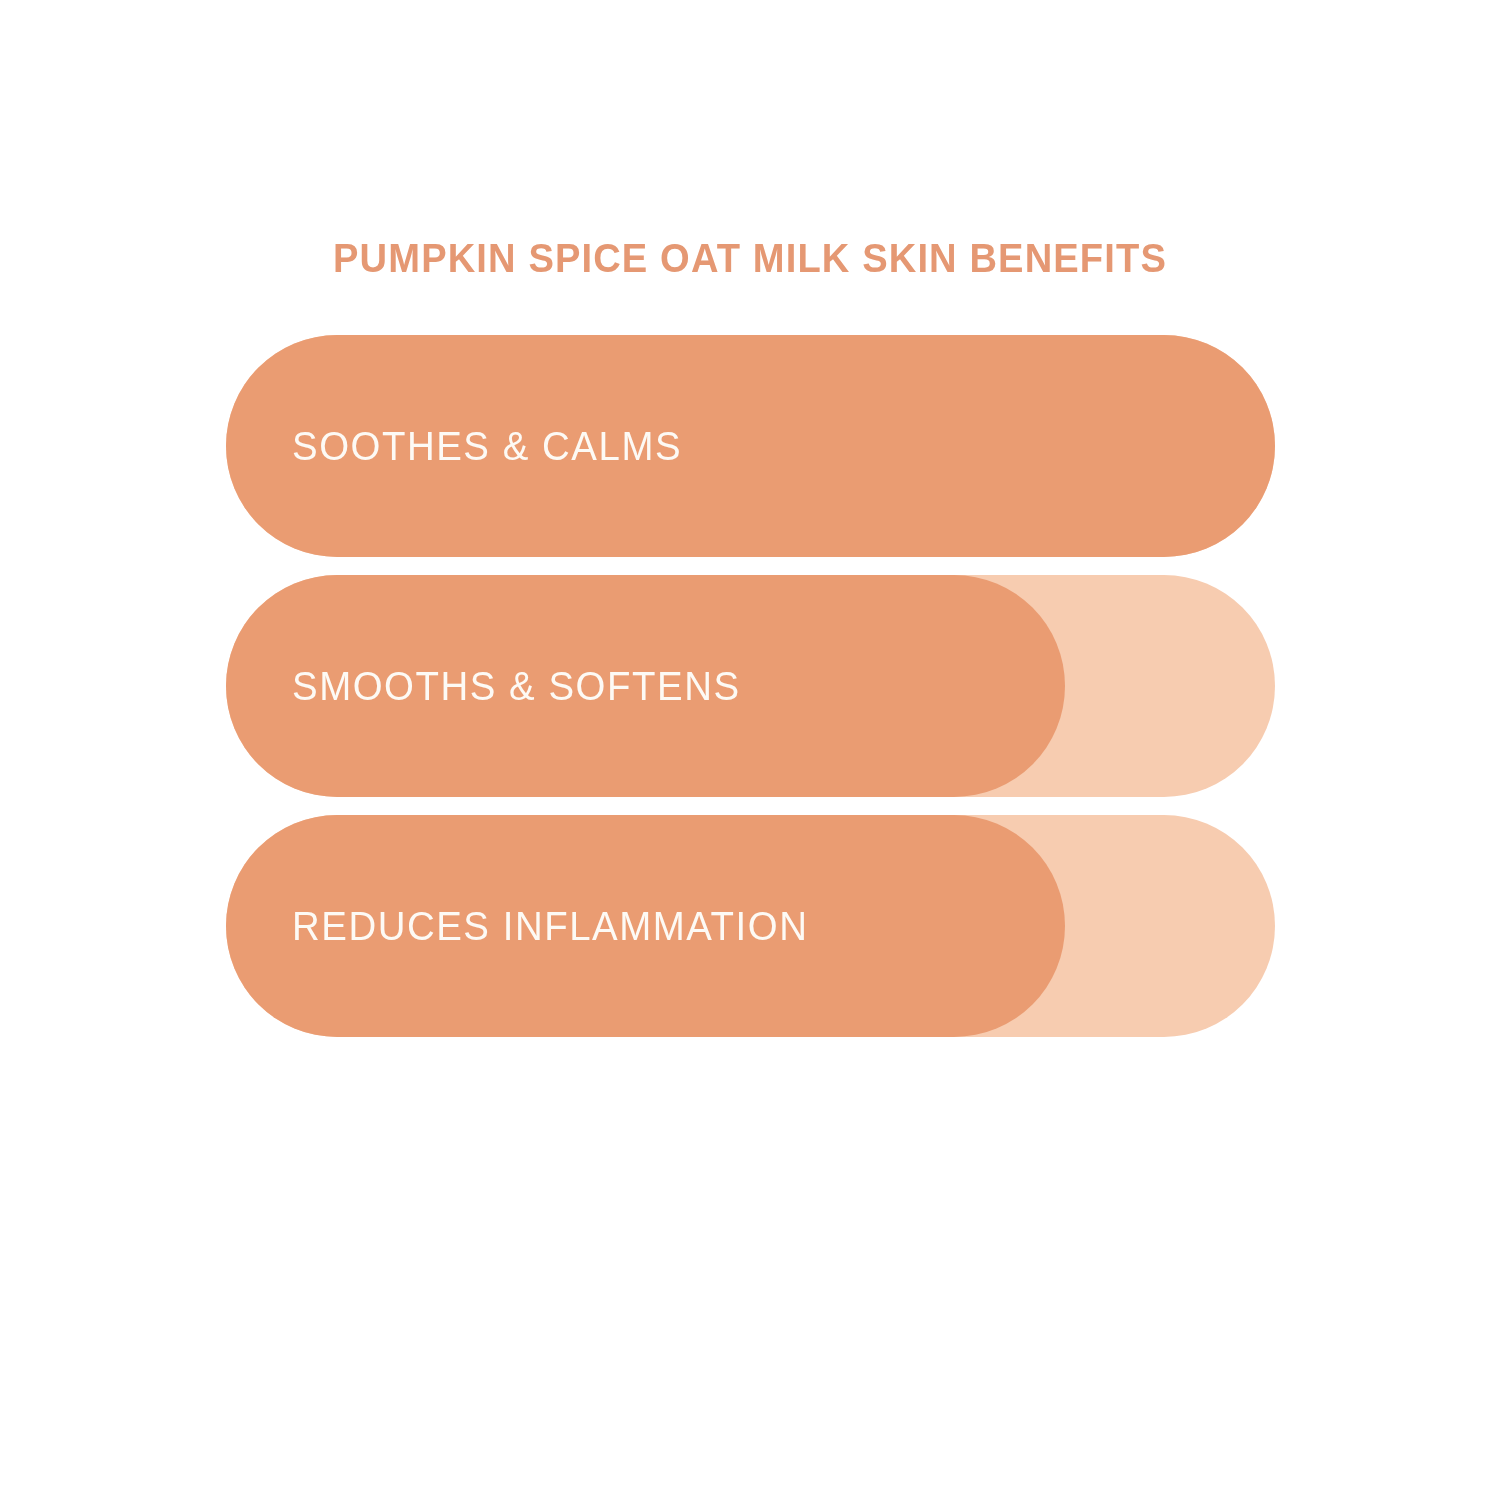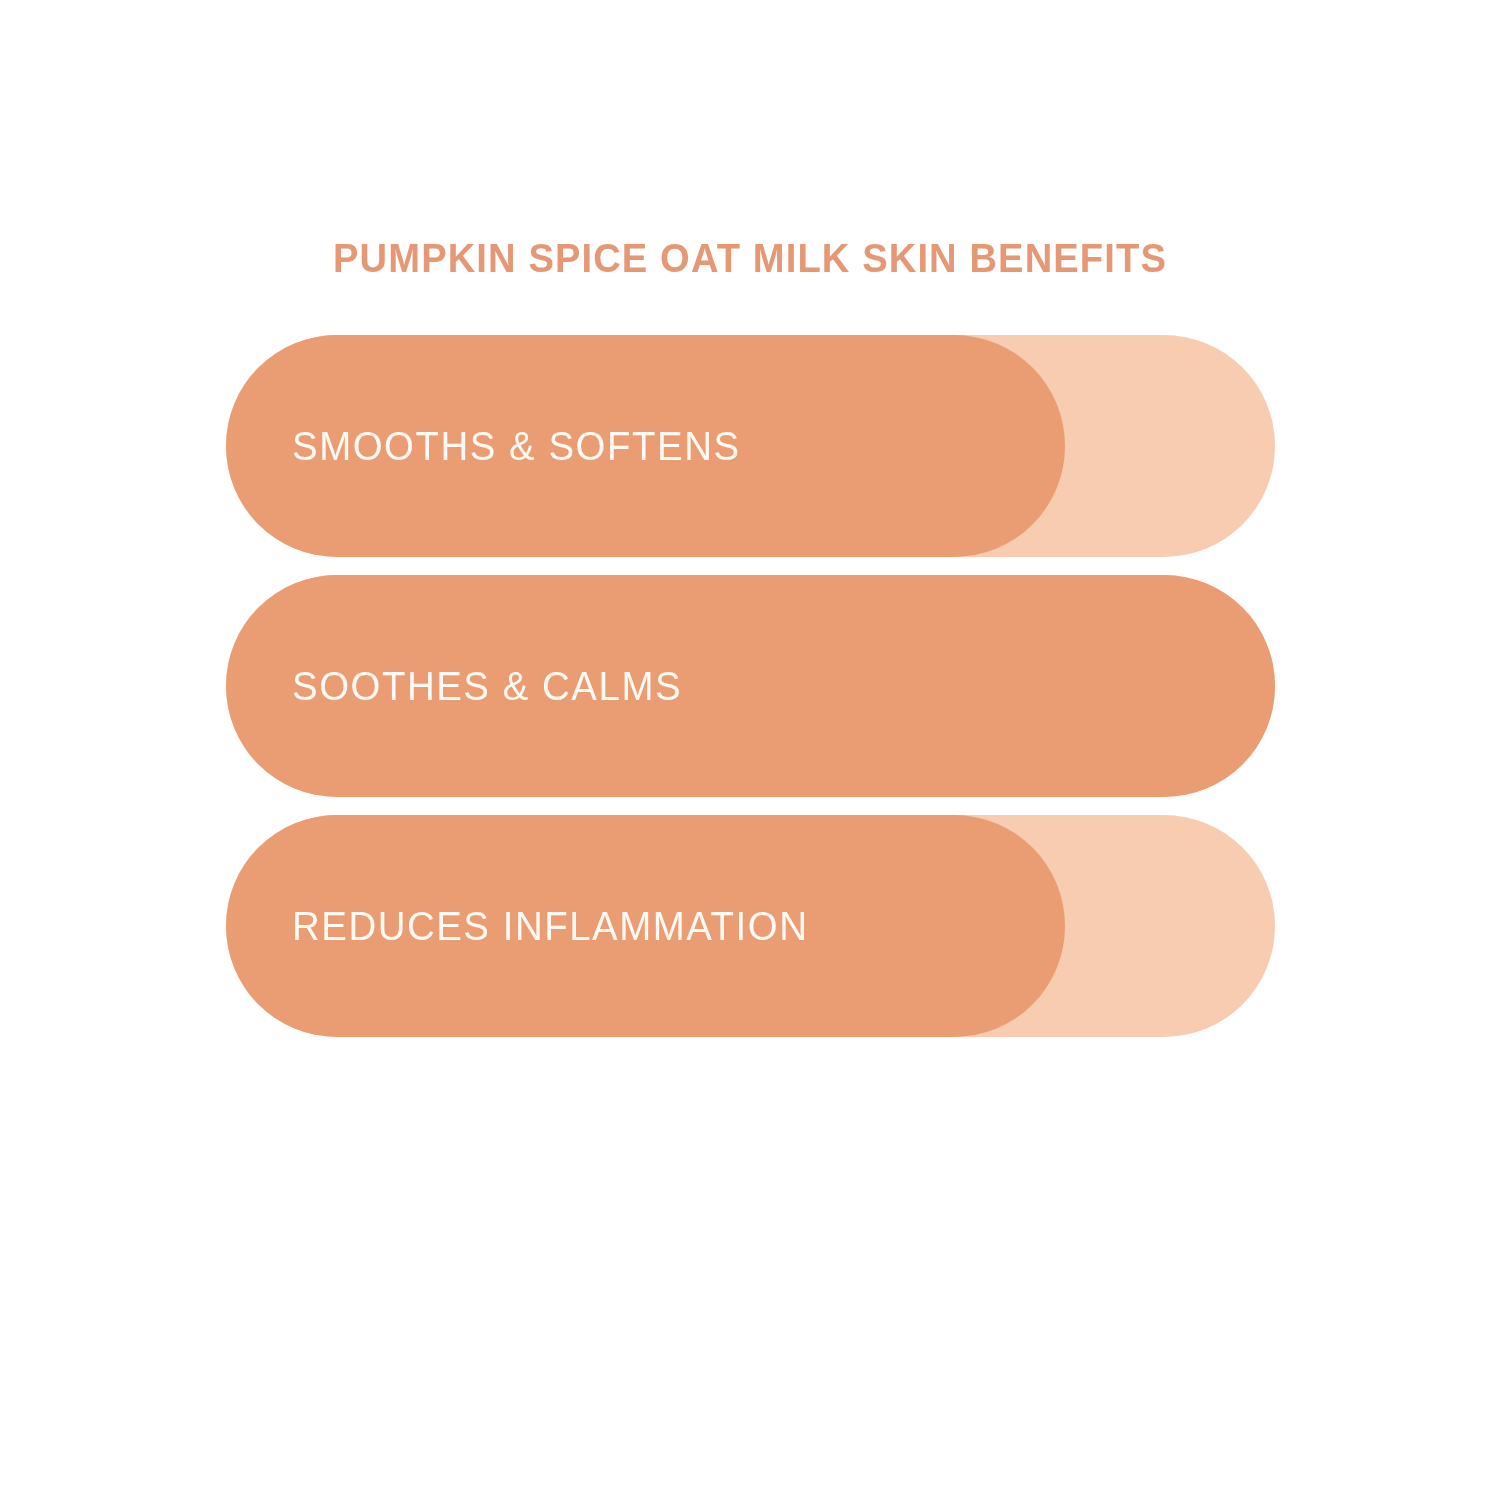--- a/index.html
+++ b/index.html
@@ -101,28 +101,28 @@
 <body style="background: rgb(255, 255, 255);">
 
 <div class="infographic">
 
   <div class="chart-title" style="color: rgb(229, 152, 115);">PUMPKIN SPICE OAT MILK SKIN BENEFITS</div>
 
   <div class="bars">
 
     <div class="bar-row">
       <div class="bar-track" style="background: rgb(247, 204, 176);"></div>
-      <div class="bar-fill" style="width: 80%; background: rgb(234, 156, 114);"></div>
-      <div class="bar-label" style="color: rgb(253, 250, 245);">SMOOTHS &amp; SOFTENS</div>
+      <div class="bar-fill" style="width: 100%; background: rgb(234, 156, 114);"></div>
+      <div class="bar-label" style="color: rgb(253, 250, 245);">SOOTHES &amp; CALMS</div>
     </div>
 
     <div class="bar-row">
       <div class="bar-track" style="background: rgb(247, 204, 176);"></div>
-      <div class="bar-fill" style="width: 100%; background: rgb(234, 156, 114);"></div>
-      <div class="bar-label" style="color: rgb(253, 250, 245);">SOOTHES &amp; CALMS</div>
+      <div class="bar-fill" style="width: 80%; background: rgb(234, 156, 114);"></div>
+      <div class="bar-label" style="color: rgb(253, 250, 245);">SMOOTHS &amp; SOFTENS</div>
     </div>
 
 
     <div class="bar-row">
       <div class="bar-track" style="background: rgb(247, 204, 176);"></div>
       <div class="bar-fill" style="width: 80%; background: rgb(234, 156, 114);"></div>
       <div class="bar-label" style="color: rgb(253, 250, 245);">REDUCES INFLAMMATION</div>
     </div>
 
   </div>

